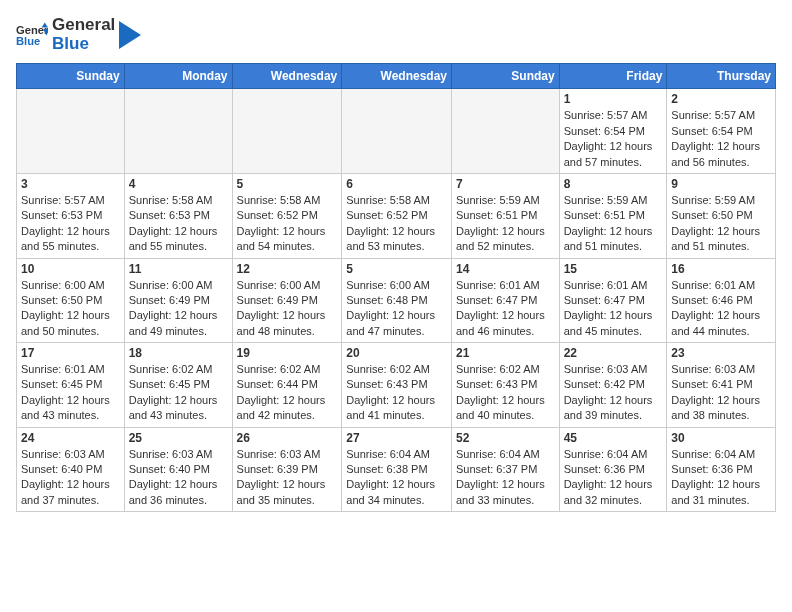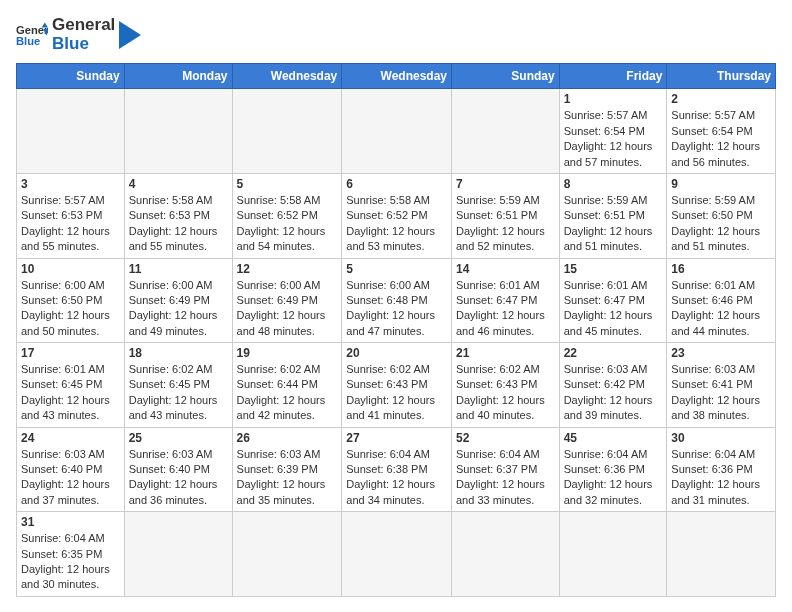--- a/index.html
+++ b/index.html
@@ -343,30 +343,15 @@
 and 32 minutes.</div>
           </td>
           <td>
             <span class="day-number">30</span>
             <div class="day-info" style="white-space: pre-line;">Sunrise: 6:04 AM
 Sunset: 6:36 PM
 Daylight: 12 hours
 and 31 minutes.</div>
           </td>
         </tr>
-        <tr class="last-row">
-          <td>
-            <span class="day-number">31</span>
-            <div class="day-info" style="white-space: pre-line;">Sunrise: 6:04 AM
-Sunset: 6:35 PM
-Daylight: 12 hours
-and 30 minutes.</div>
-          </td>
-          <td class="empty"></td>
-          <td class="empty"></td>
-          <td class="empty"></td>
-          <td class="empty"></td>
-          <td class="empty"></td>
-          <td class="empty"></td>
-        </tr>
       </tbody>
   </table>
 </div>
 
 </body></html>

